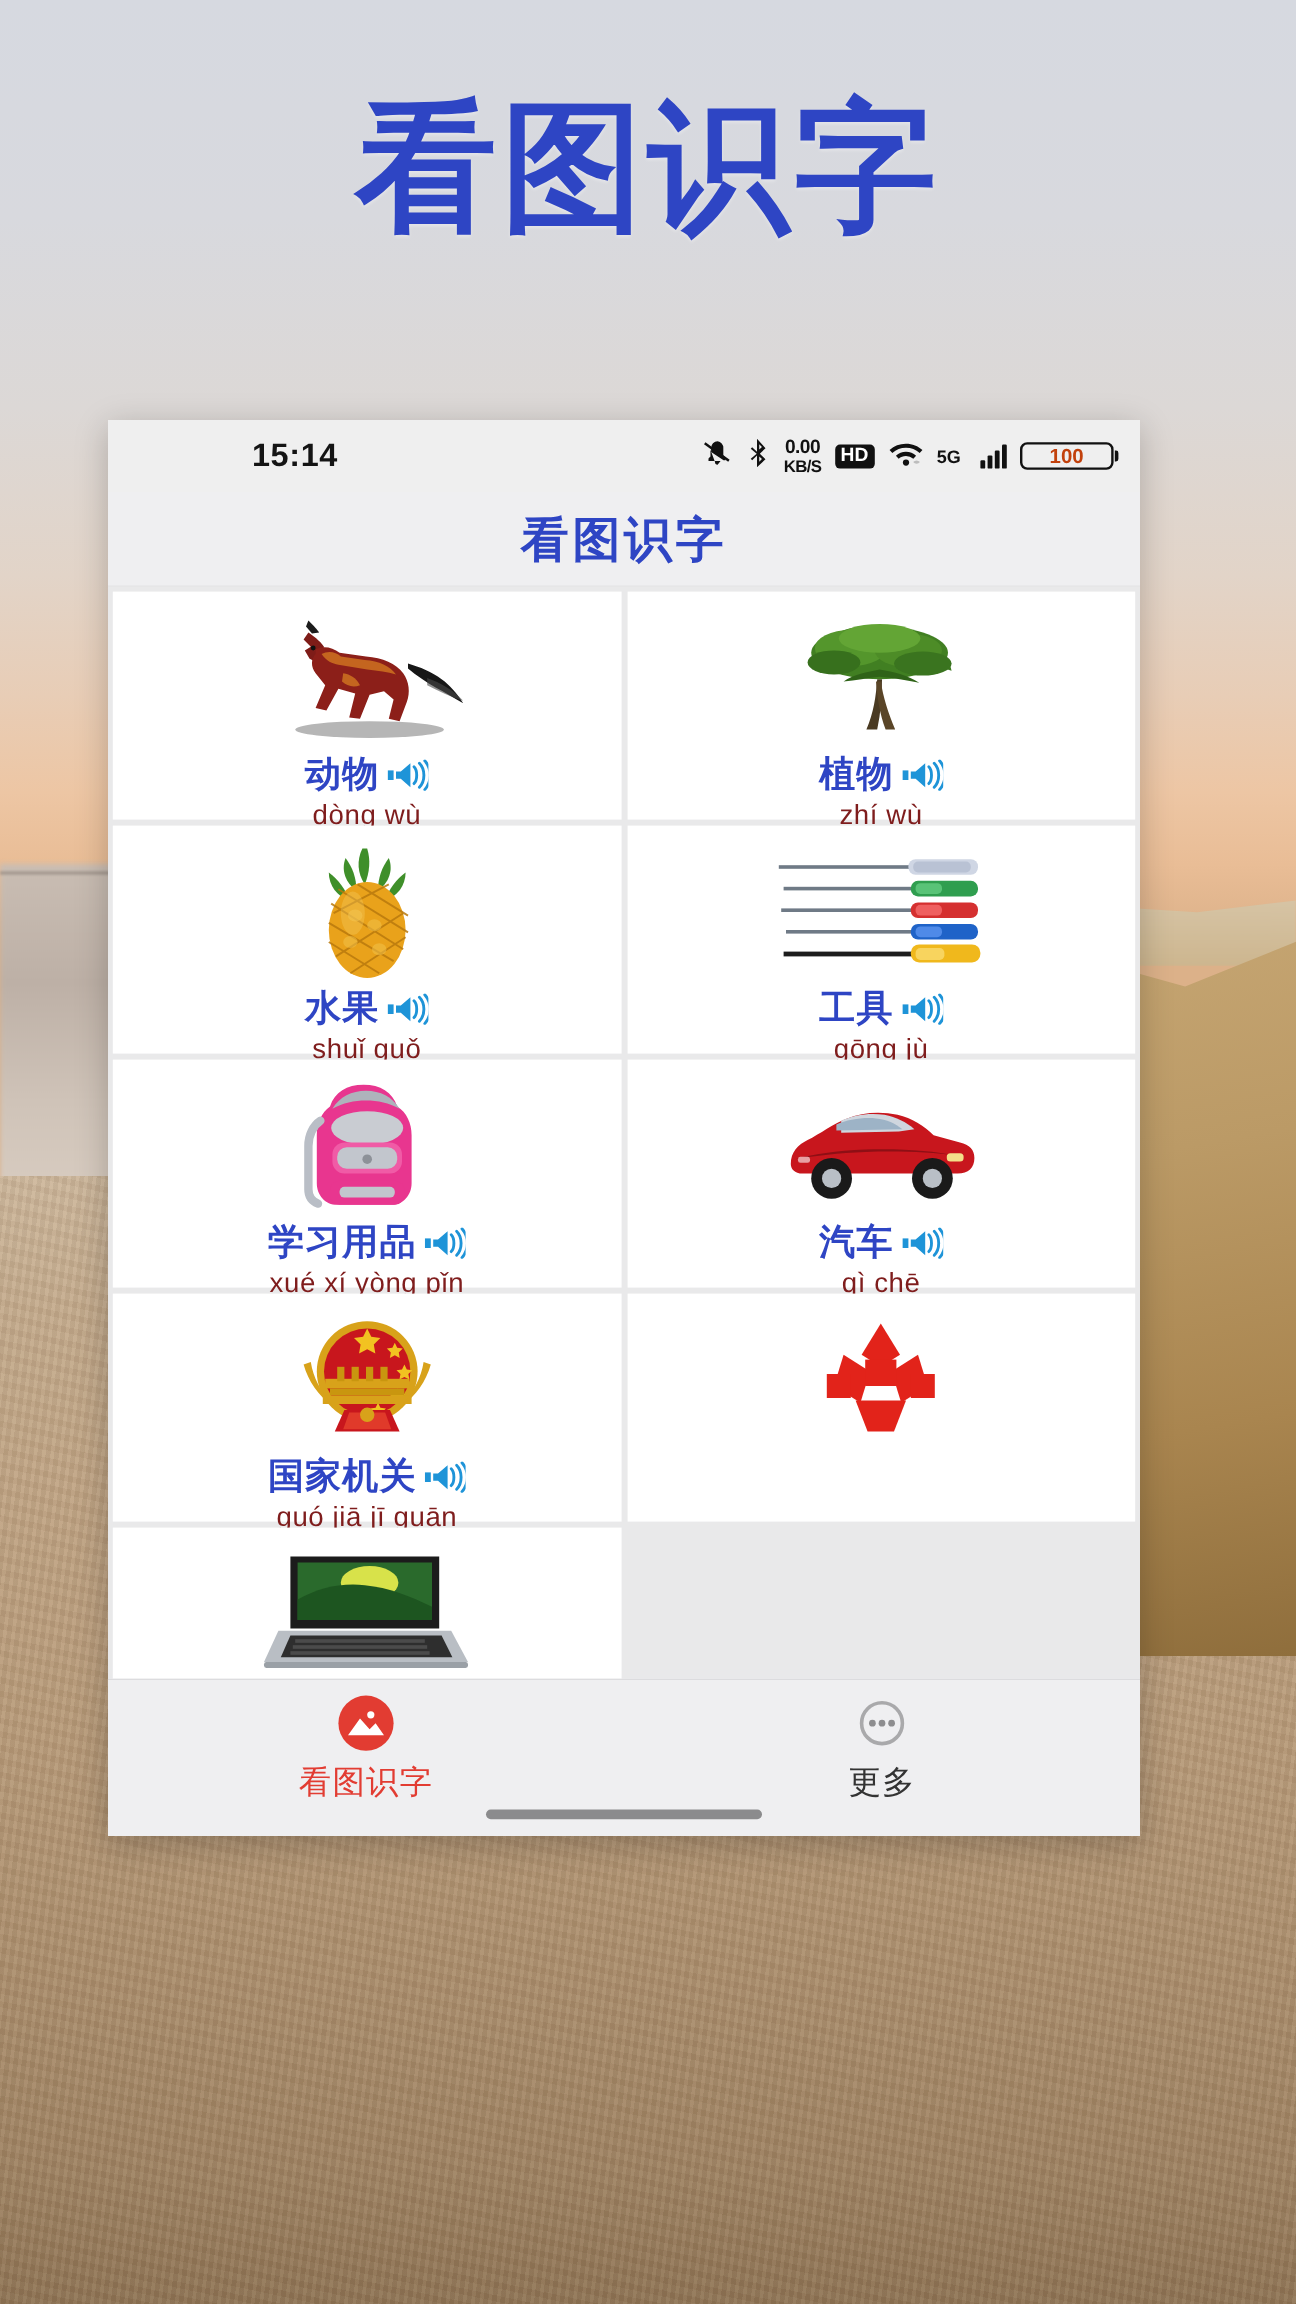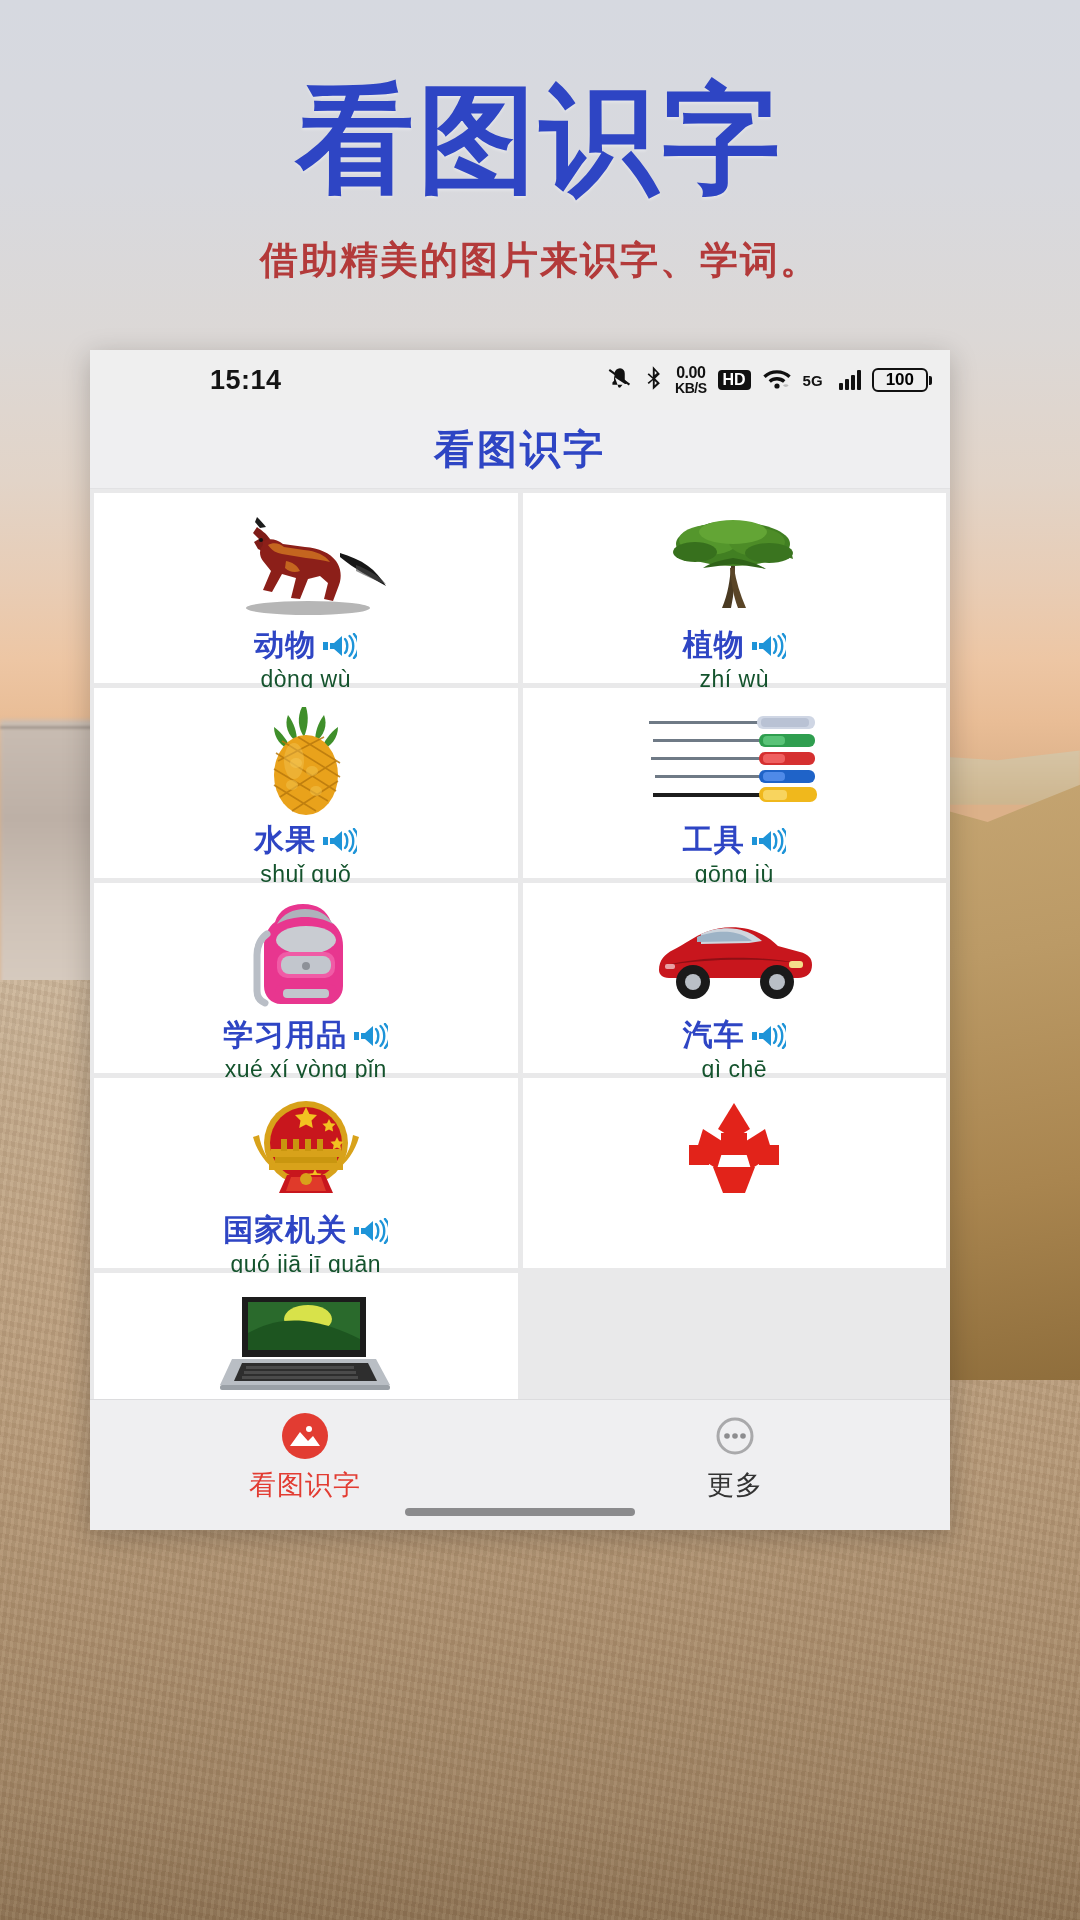--- a/index.html
+++ b/index.html
@@ -105,22 +105,22 @@
   .bars{display:flex;align-items:flex-end;gap:2px;height:20px;}
   .bars span{width:4px;background:#111;border-radius:1px;}
   .bars span:nth-child(1){height:7px;}
   .bars span:nth-child(2){height:11px;}
   .bars span:nth-child(3){height:15px;}
   .bars span:nth-child(4){height:20px;}
   .battery{
     display:flex;align-items:center;
   }
   .battery .body{
-    border:2px solid #111;border-radius:6px;padding:1px 12px;
-    font-size:17px;font-weight:bold;color:#000000;line-height:1.05;
+    border:2px solid #111;border-radius:6px;padding:1px 23px;
+    font-size:17px;font-weight:bold;color:#c2410c;line-height:1.05;
   }
   .battery .tip{width:3px;height:9px;background:#111;border-radius:0 2px 2px 0;margin-left:1px;}
 
   
   .appbar{
     flex:0 0 78px;background:#efeff1;display:flex;align-items:center;justify-content:center;
     border-bottom:1px solid #e2e2e4;
   }
   .appbar-title{
     font-size:40px;font-weight:bold;color:#2e45c4;letter-spacing:3px;
@@ -144,21 +144,21 @@
     overflow:hidden;
   }
   .label-row{
     display:flex;align-items:center;justify-content:center;gap:7px;margin-top:2px;
   }
   .label-cn{
     font-size:30px;font-weight:bold;color:#2e45c4;letter-spacing:1px;
     font-family:"DejaVu Sans","Liberation Sans",sans-serif;white-space:nowrap;
   }
   .pinyin{
-    font-size:23px;color:#14532d;margin-top:0;letter-spacing:.5px;white-space:nowrap;text-decoration:underline;
+    font-size:23px;color:#7f1d1d;margin-top:0;letter-spacing:.5px;white-space:nowrap;text-decoration:underline;
   }
   
   .spk{width:34px;height:26px;position:relative;flex:0 0 34px;}
   .spk svg{display:block;}
 
   
   .tabbar{
     flex:0 0 118px;background:#efeff1;border-top:1px solid #dcdcde;
     display:flex;align-items:flex-start;justify-content:space-around;
     padding-top:12px;position:relative;
@@ -195,21 +195,20 @@
   <div class="bg-sea"></div>
   <div class="bg-horizon"></div>
   <div class="bg-sand"></div>
   <div class="bg-dunetop"></div>
   <div class="bg-dune"></div>
   <div class="bg-figure"></div>
 </div>
 
 <div class="promo">
   <div class="promo-title">看图识字</div>
-  <div class="promo-sub">借助精美的图片来识字、学词。</div>
 </div>
 
 <div class="phone">
 
   <div class="statusbar">
     <div class="sb-time">15:14</div>
     <div class="sb-right">
       <span>
         <svg width="26" height="26" viewBox="0 0 24 24">
           <path d="M12 3a5 5 0 0 0-5 5v3.2l9.6 6.3H18v-2l-1.6-1.6V8a5 5 0 0 0-4.4-5z" fill="#111"></path>

